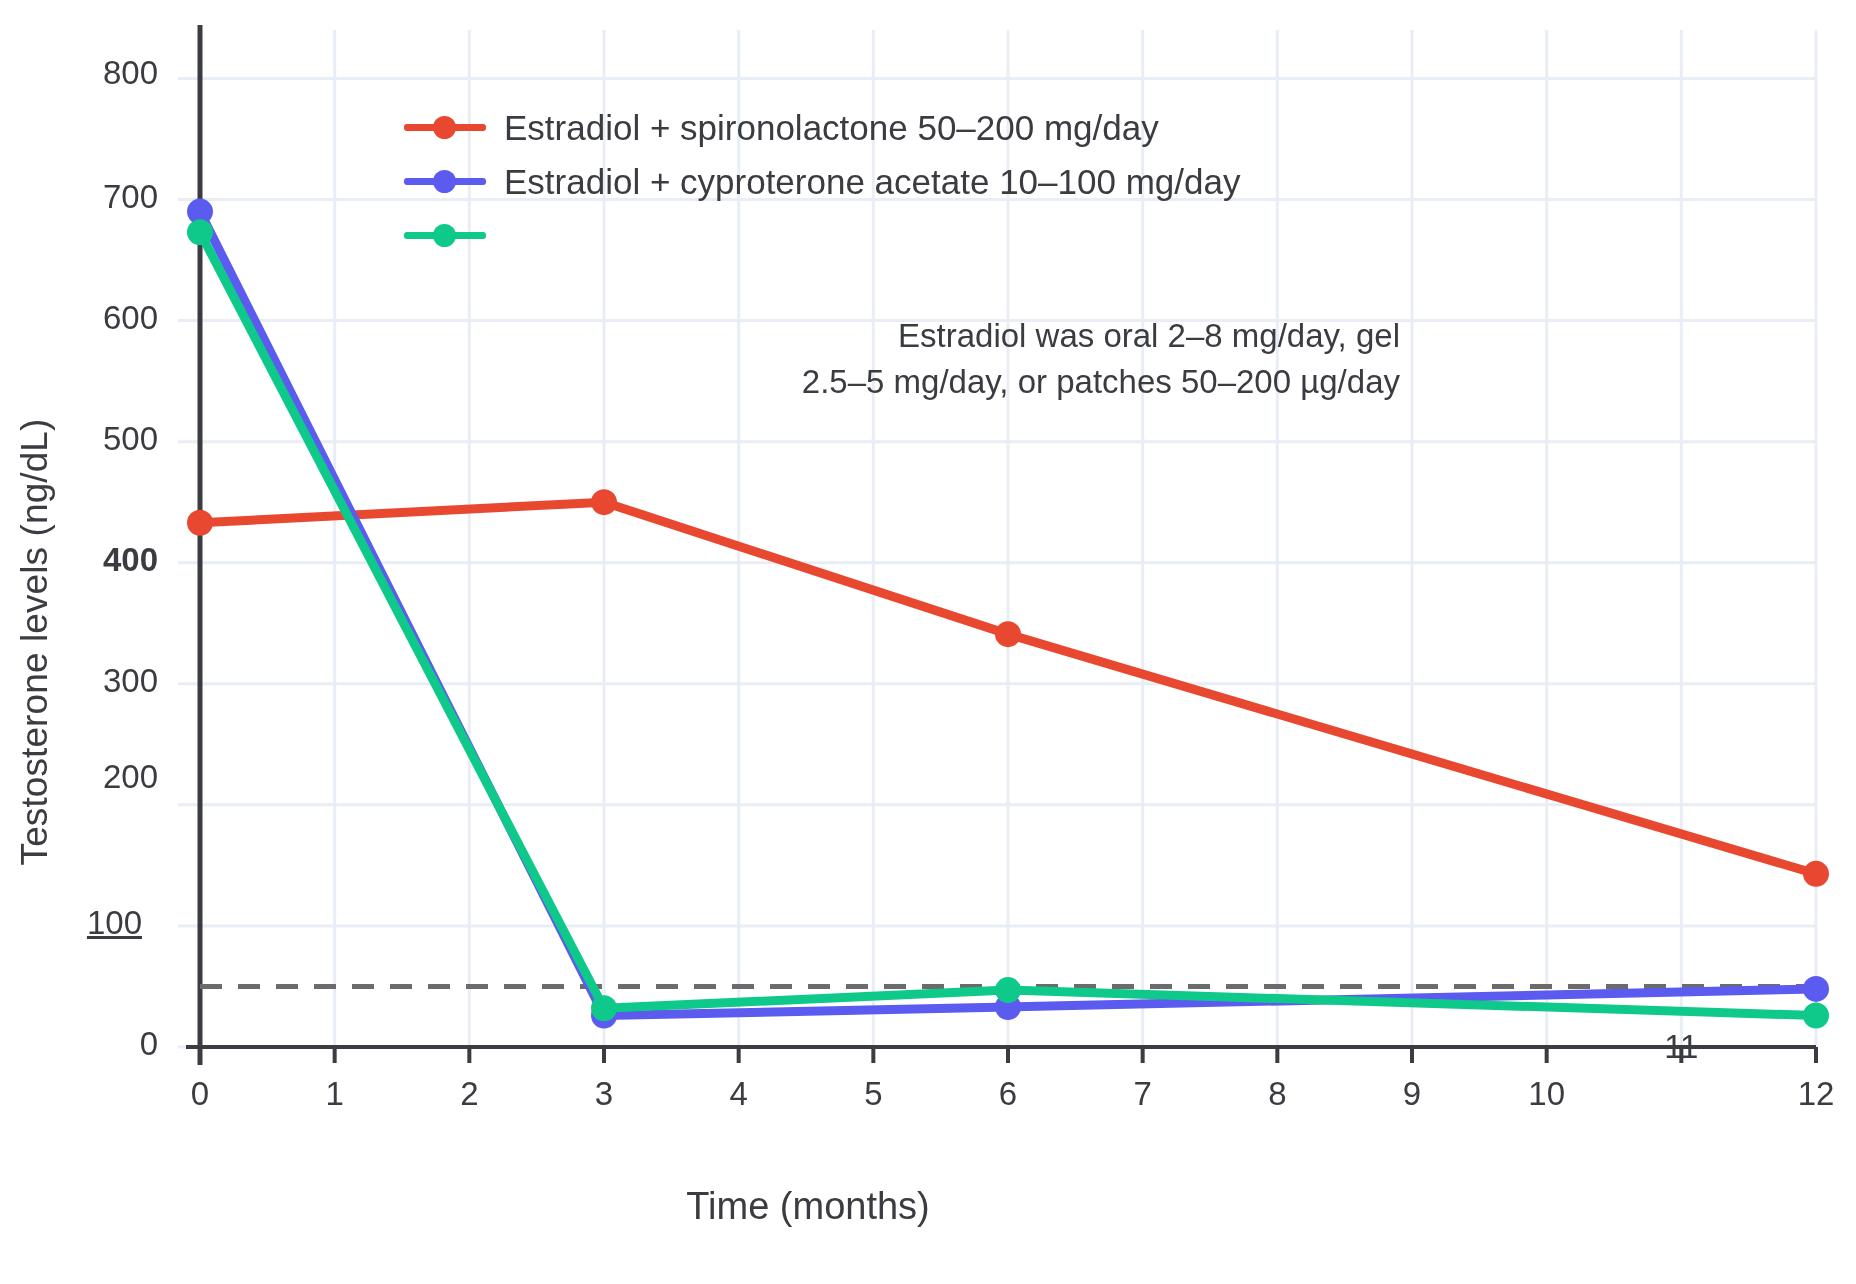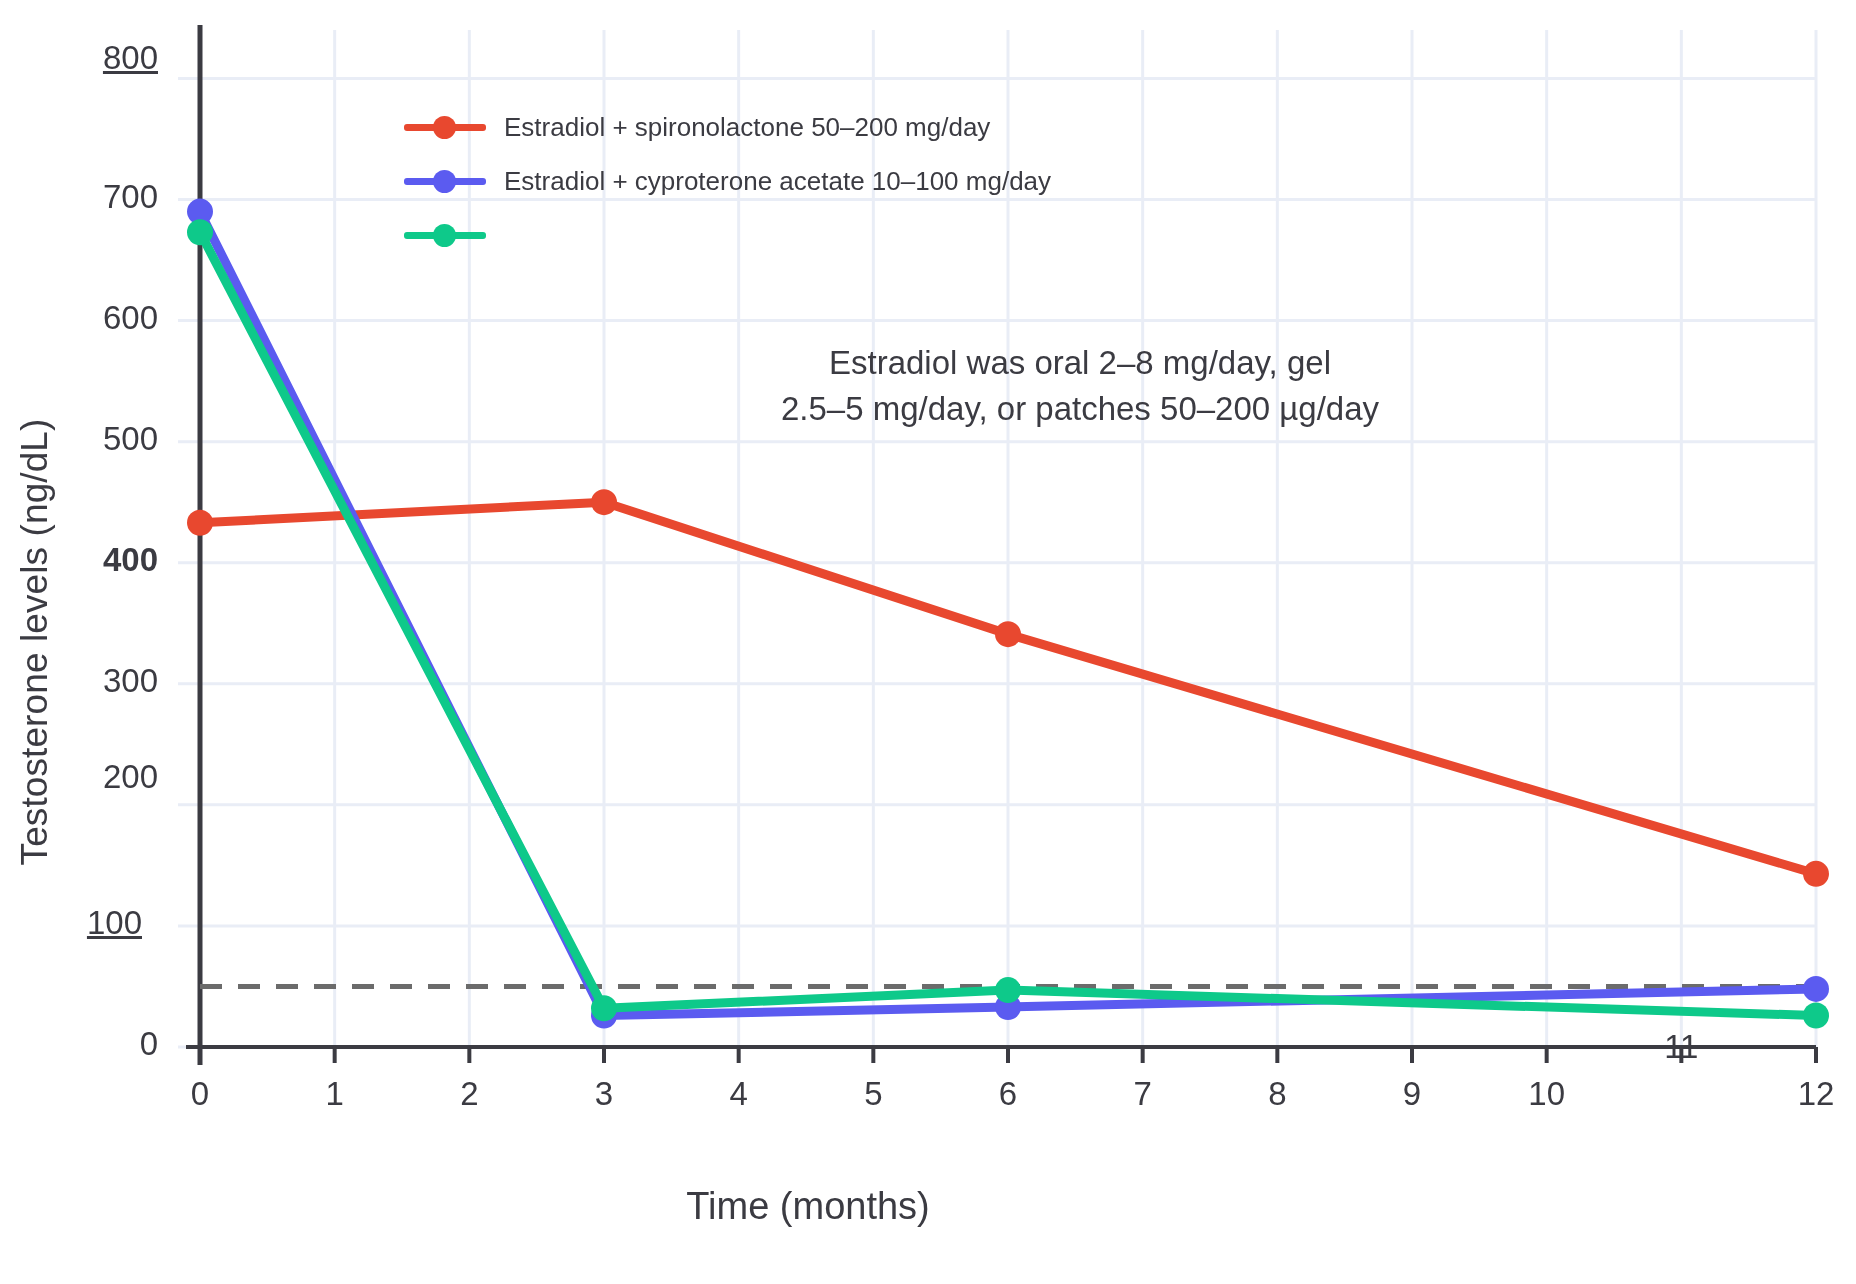--- a/index.html
+++ b/index.html
@@ -43,25 +43,25 @@
   .legend-swatch{
     position:relative;width:82px;height:24px;margin-right:18px;flex:0 0 auto;
   }
   .legend-swatch .bar{
     position:absolute;left:0;top:9px;width:82px;height:7px;border-radius:3px;
   }
   .legend-swatch .dot{
     position:absolute;left:29px;top:1px;width:23px;height:23px;border-radius:50%;
   }
   .legend-label{
-    font-size:26px;color:#3b3b42;white-space:nowrap;line-height:1;
+    font-size:35px;color:#3b3b42;white-space:nowrap;line-height:1;
   }
   .annotation{
-    position:absolute;left:760px;top:340px;width:640px;
-    text-align:center;font-size:33px;line-height:1.38;color:#3b3b42;
+    position:absolute;left:760px;top:313px;width:640px;
+    text-align:right;font-size:33px;line-height:1.38;color:#3b3b42;
   }
 </style>
 </head>
 <body>
 
 <div id="chart-root">
 
   <svg class="plot" viewBox="0 0 1856 1284">
     <g id="gridlines">
         <line x1="200" y1="30" x2="200" y2="1047" stroke="#e9edf6" stroke-width="3"></line>
@@ -149,21 +149,21 @@
     </div>
   <div id="yticks">
       <div class="tick-y" style="left: 28px; top: 1047px;">0</div>
       <div class="tick-y" style="left: 12px; top: 925.929px; text-decoration: underline;">100</div>
       <div class="tick-y" style="left: 28px; top: 780px;">200</div>
       <div class="tick-y" style="left: 28px; top: 683.786px;">300</div>
       <div class="tick-y" style="left: 28px; top: 562.714px; font-weight: bold;">400</div>
       <div class="tick-y" style="left: 28px; top: 441.643px;">500</div>
       <div class="tick-y" style="left: 28px; top: 320.571px;">600</div>
       <div class="tick-y" style="left: 28px; top: 199.5px;">700</div>
-      <div class="tick-y" style="left: 28px; top: 61px; text-decoration: underline;">800</div>
+      <div class="tick-y" style="left: 28px; top: 76px;">800</div>
     </div>
 
   <div class="legend">
     <div class="legend-row">
       <span class="legend-swatch">
         <span class="bar" id="lg0bar" style="background: rgb(232, 72, 47);"></span>
           <span class="dot" id="lg0dot" style="background: rgb(232, 72, 47);"></span>
       </span>
       <span class="legend-label">Estradiol + spironolactone 50–200 mg/day</span>
     </div>

